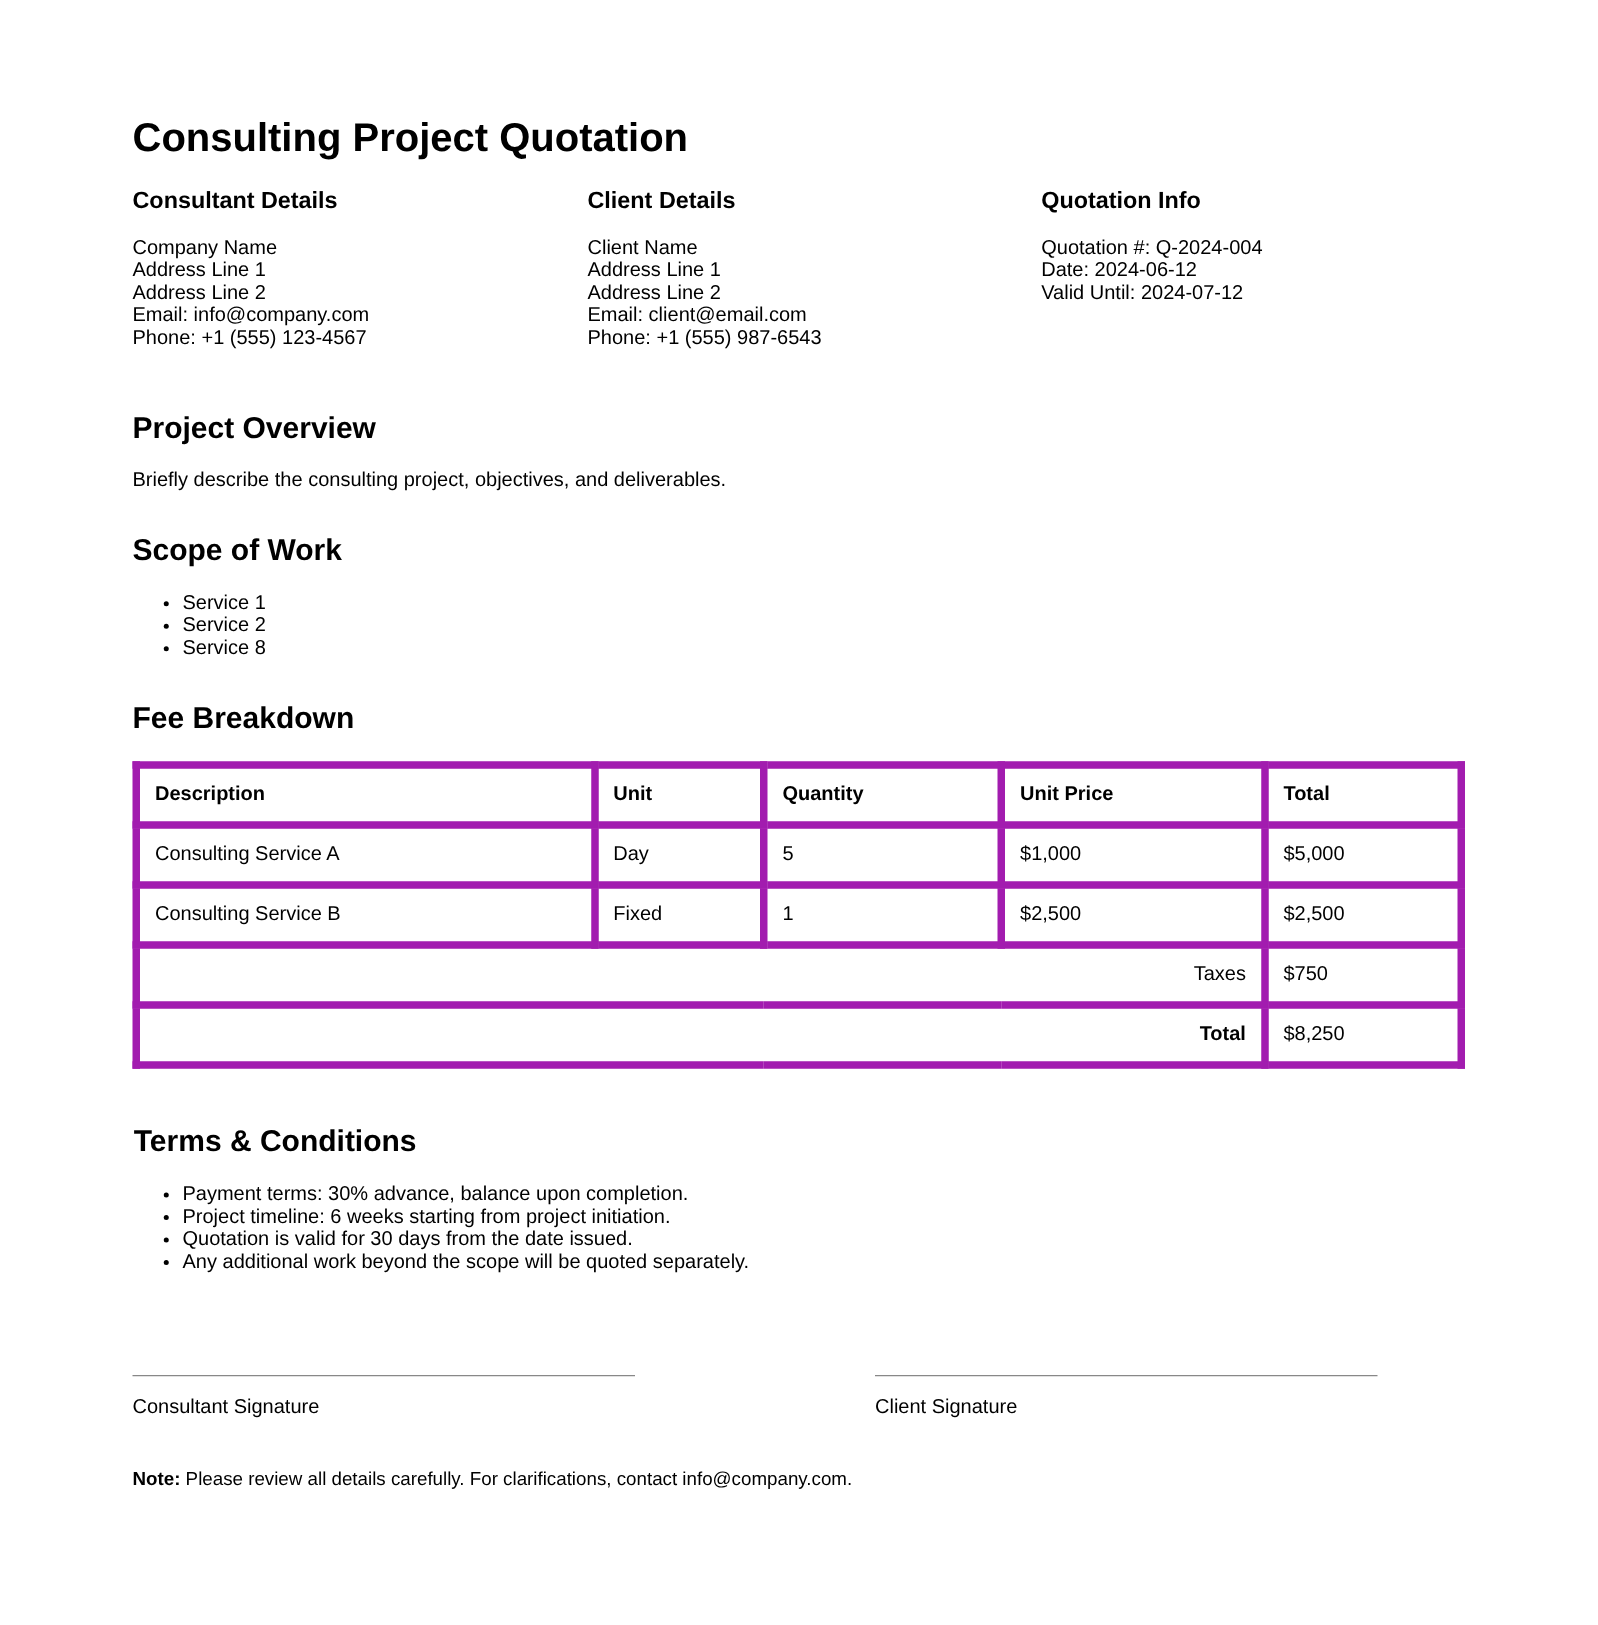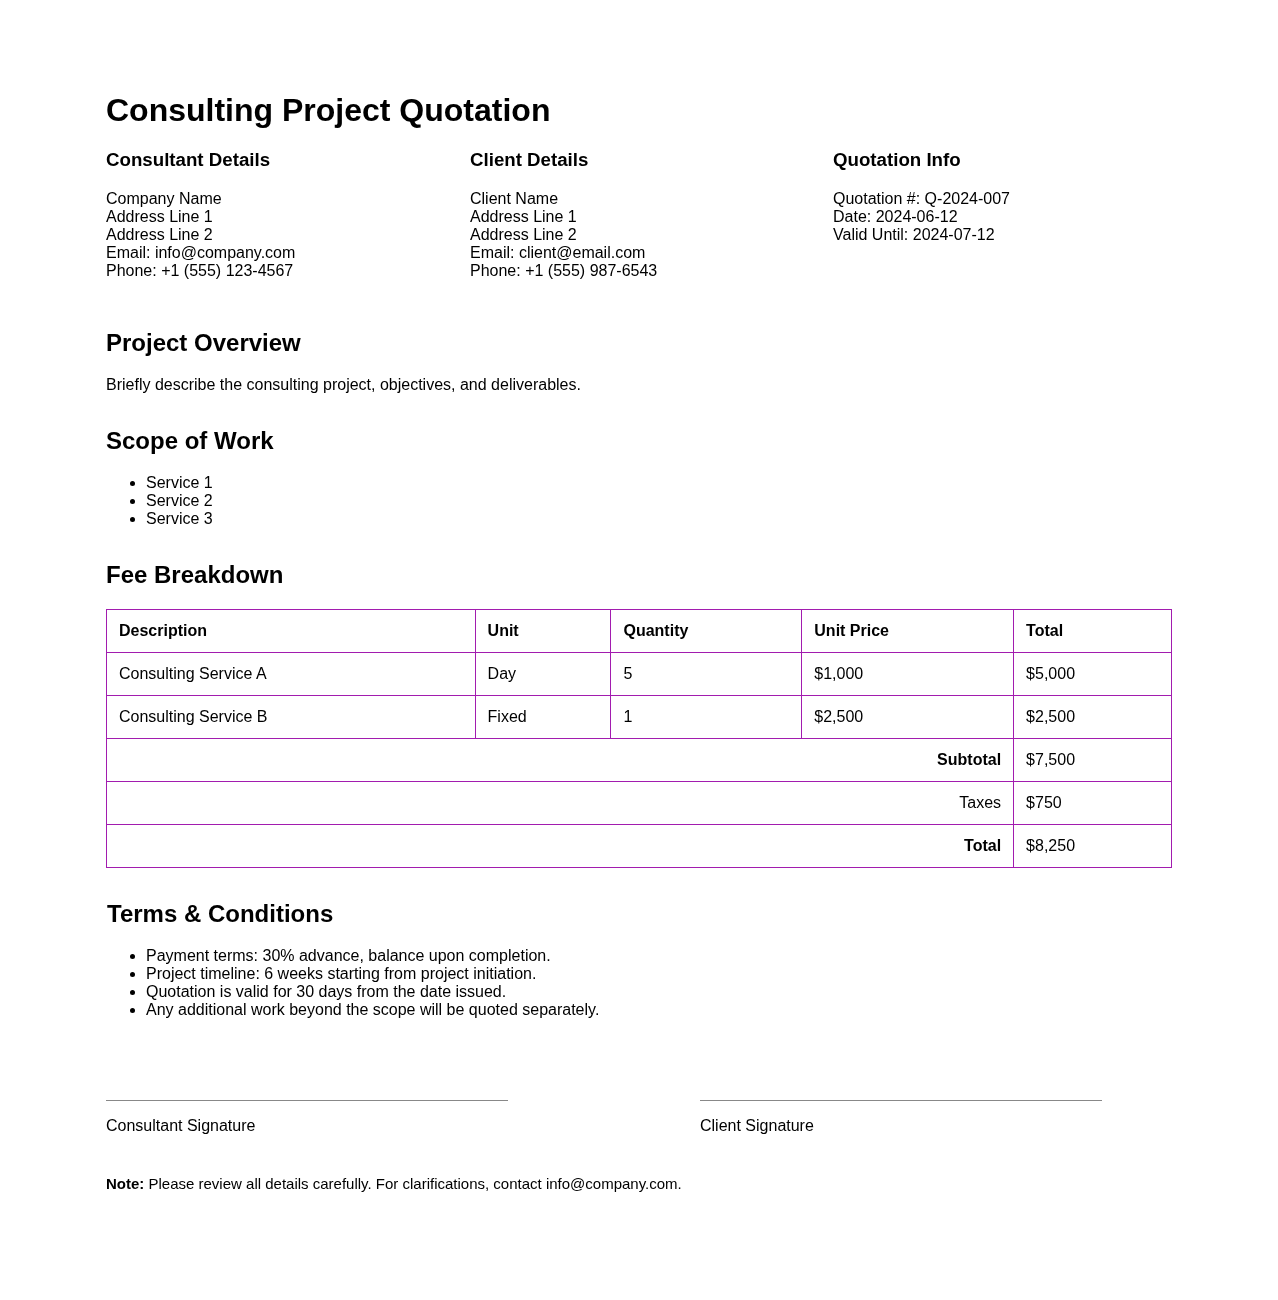--- a/index.html
+++ b/index.html
@@ -22,21 +22,21 @@
     font-size: 24px; font-weight: bold; line-height: 28px;
   }
   .para { position: absolute; left: 0; font-size: 16px; line-height: 18px; margin: 0; }
   ul.list { position: absolute; left: 0; margin: 0; padding-left: 40px; font-size: 16px; line-height: 18px; }
   ul.list li { height: 18px; }
   table.fees {
     position: absolute; left: 0; top: 609px; width: 1066px;
     border-collapse: collapse; font-size: 16px;
   }
   table.fees th, table.fees td {
-    border: 1px solid #a21caf; padding: 0 12px; height: 42px; text-align: left;
+    border: 6px solid #a21caf; padding: 0 12px; height: 42px; text-align: left;
   }
   table.fees th { font-weight: bold; }
   table.fees td.right { text-align: right; }
   table.fees td.bold { font-weight: bold; }
   .sig { position: absolute; top: 1100px; width: 402px; }
   .sig .line { border-top: 1px solid #888; height: 0; }
   .sig .label { margin-top: 16px; font-size: 16px; line-height: 18px; }
   .note { position: absolute; left: 0; top: 1175px; font-size: 15px; line-height: 18px; }
   .note b { font-weight: bold; }
 </style>
@@ -64,34 +64,34 @@
       <div>Address Line 1</div>
       <div>Address Line 2</div>
       <div>Email: client@email.com</div>
       <div>Phone: +1 (555) 987-6543</div>
     </div>
   </div>
 
   <div class="col" style="left:727px;">
     <h3>Quotation Info</h3>
     <div class="lines">
-      <div>Quotation #: Q-2024-007</div>
+      <div>Quotation #: Q-2024-004</div>
       <div>Date: 2024-06-12</div>
       <div>Valid Until: 2024-07-12</div>
     </div>
   </div>
 
   <h2 style="top:329px;">Project Overview</h2>
   <p class="para" style="top:376px;">Briefly describe the consulting project, objectives, and deliverables.</p>
 
   <h2 style="top:427px;text-align:right;">Scope of Work</h2>
   <ul class="list" style="top:474px;">
     <li>Service 1</li>
     <li>Service 2</li>
-    <li>Service 3</li>
+    <li>Service 8</li>
   </ul>
 
   <h2 style="top:561px;">Fee Breakdown</h2>
 
   <table class="fees">
     <colgroup>
       <col style="width:369px">
         <col style="width:136px">
         <col style="width:191px">
         <col style="width:212px">
@@ -113,24 +113,20 @@
       <td>$5,000</td>
     </tr>
     <tr>
       <td>Consulting Service B</td>
       <td>Fixed</td>
       <td>1</td>
       <td>$2,500</td>
       <td>$2,500</td>
     </tr>
     <tr>
-      <td colspan="4" class="right bold">Subtotal</td>
-      <td>$7,500</td>
-    </tr>
-    <tr>
       <td colspan="4" class="right">Taxes</td>
       <td>$750</td>
     </tr>
     <tr>
       <td colspan="4" class="right bold">Total</td>
       <td>$8,250</td>
     </tr>
   </tbody>
     </table>
 

